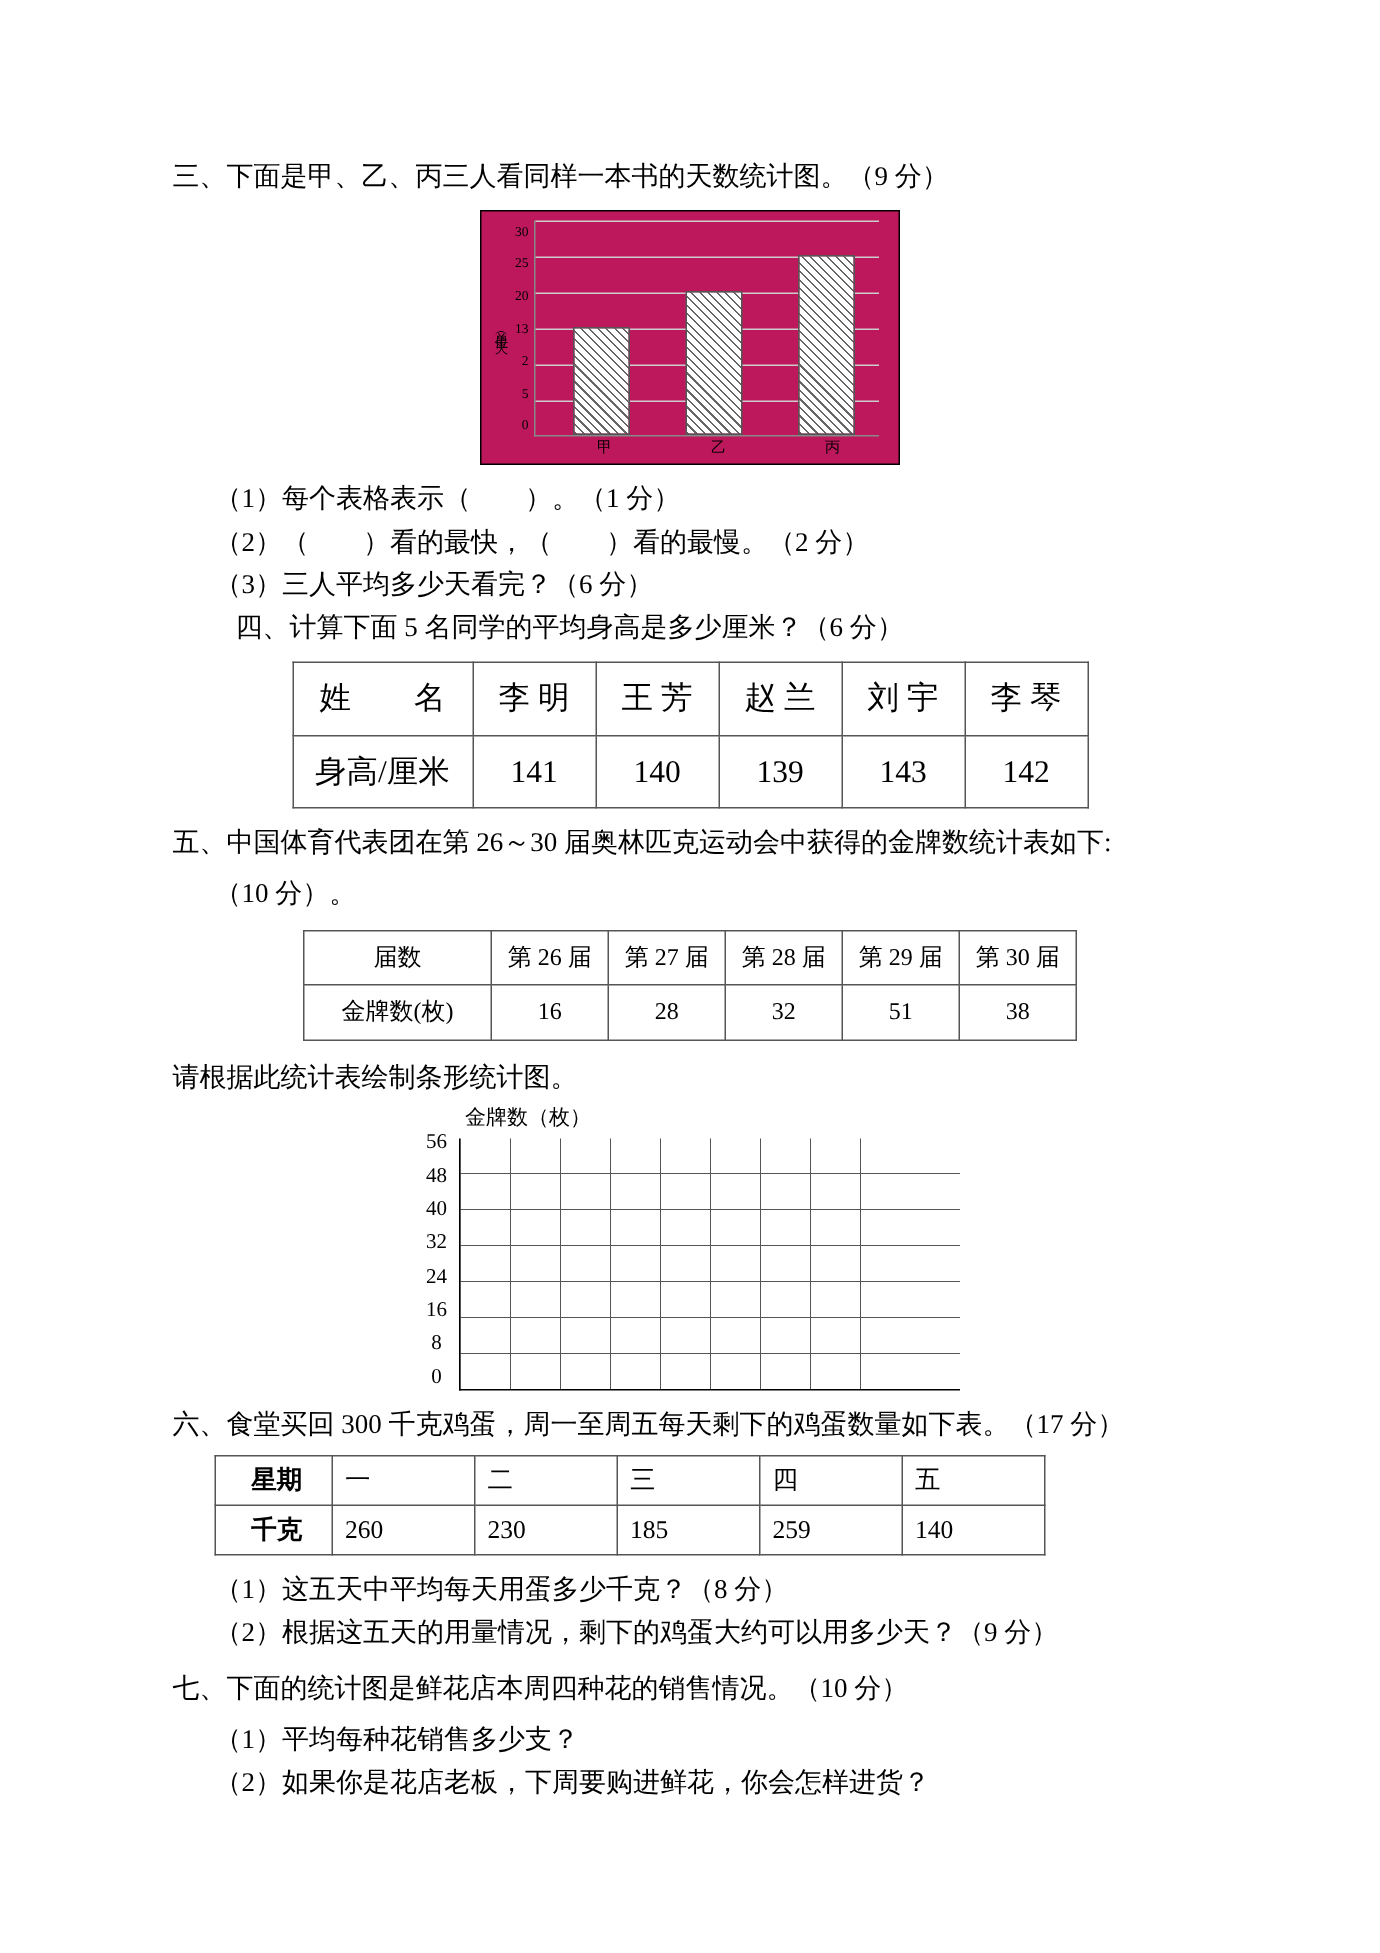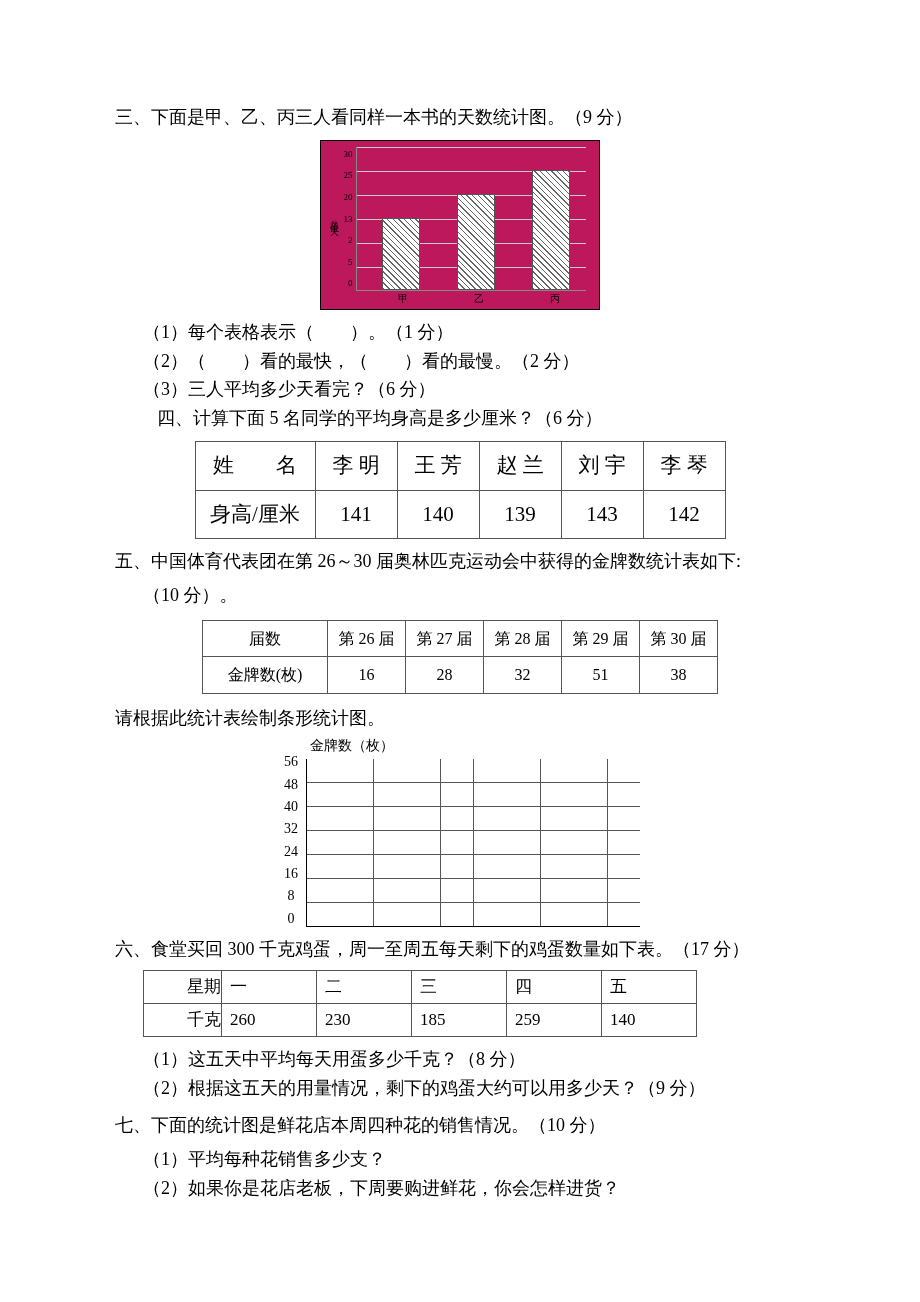--- a/index.html
+++ b/index.html
@@ -91,21 +91,21 @@
     
     .tbl3 { margin: 6px 0 8px 28px; }
     .tbl3 td, .tbl3 th {
       border: 1px solid #555;
       padding: 2px 0 3px;
       text-align: left;
       padding-left: 8px;
       font-weight: normal;
       font-size: 17px;
     }
-    .tbl3 .c0 { width: 78px; padding-left: 4px; text-align: right; font-weight: normal; }
+    .tbl3 .c0 { width: 78px; padding-left: 4px; text-align: center; font-weight: bold; }
     .tbl3 .cn { width: 95px; }
     
     
     .chart2-wrap { display: flex; justify-content: center; margin: 2px 0; }
     .chart2 { font-size: 14px; }
     .c2-title { margin-left: 30px; margin-bottom: 2px; }
     .c2-body { display: flex; }
     .c2-y { display: flex; flex-direction: column; justify-content: space-between; height: 175px; text-align: center; padding-right: 4px; width: 26px; margin-top: -8px; }
     .c2-plot {
       width: 334px;

